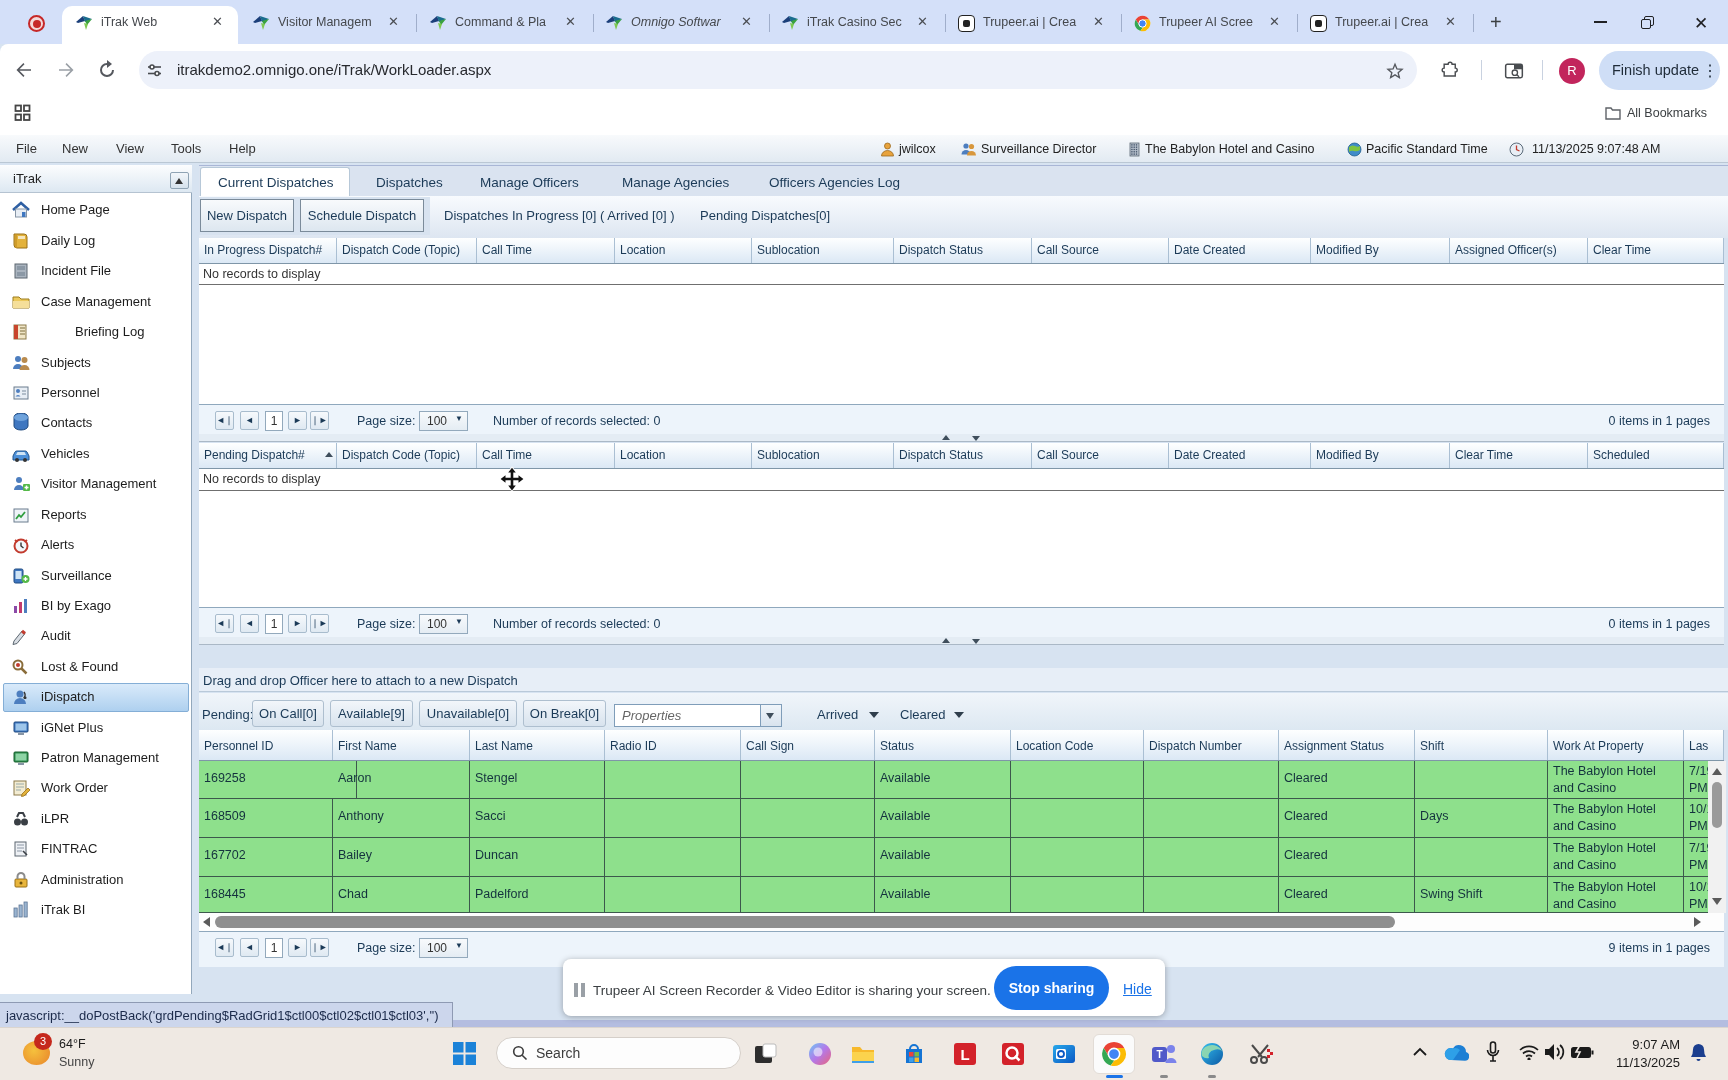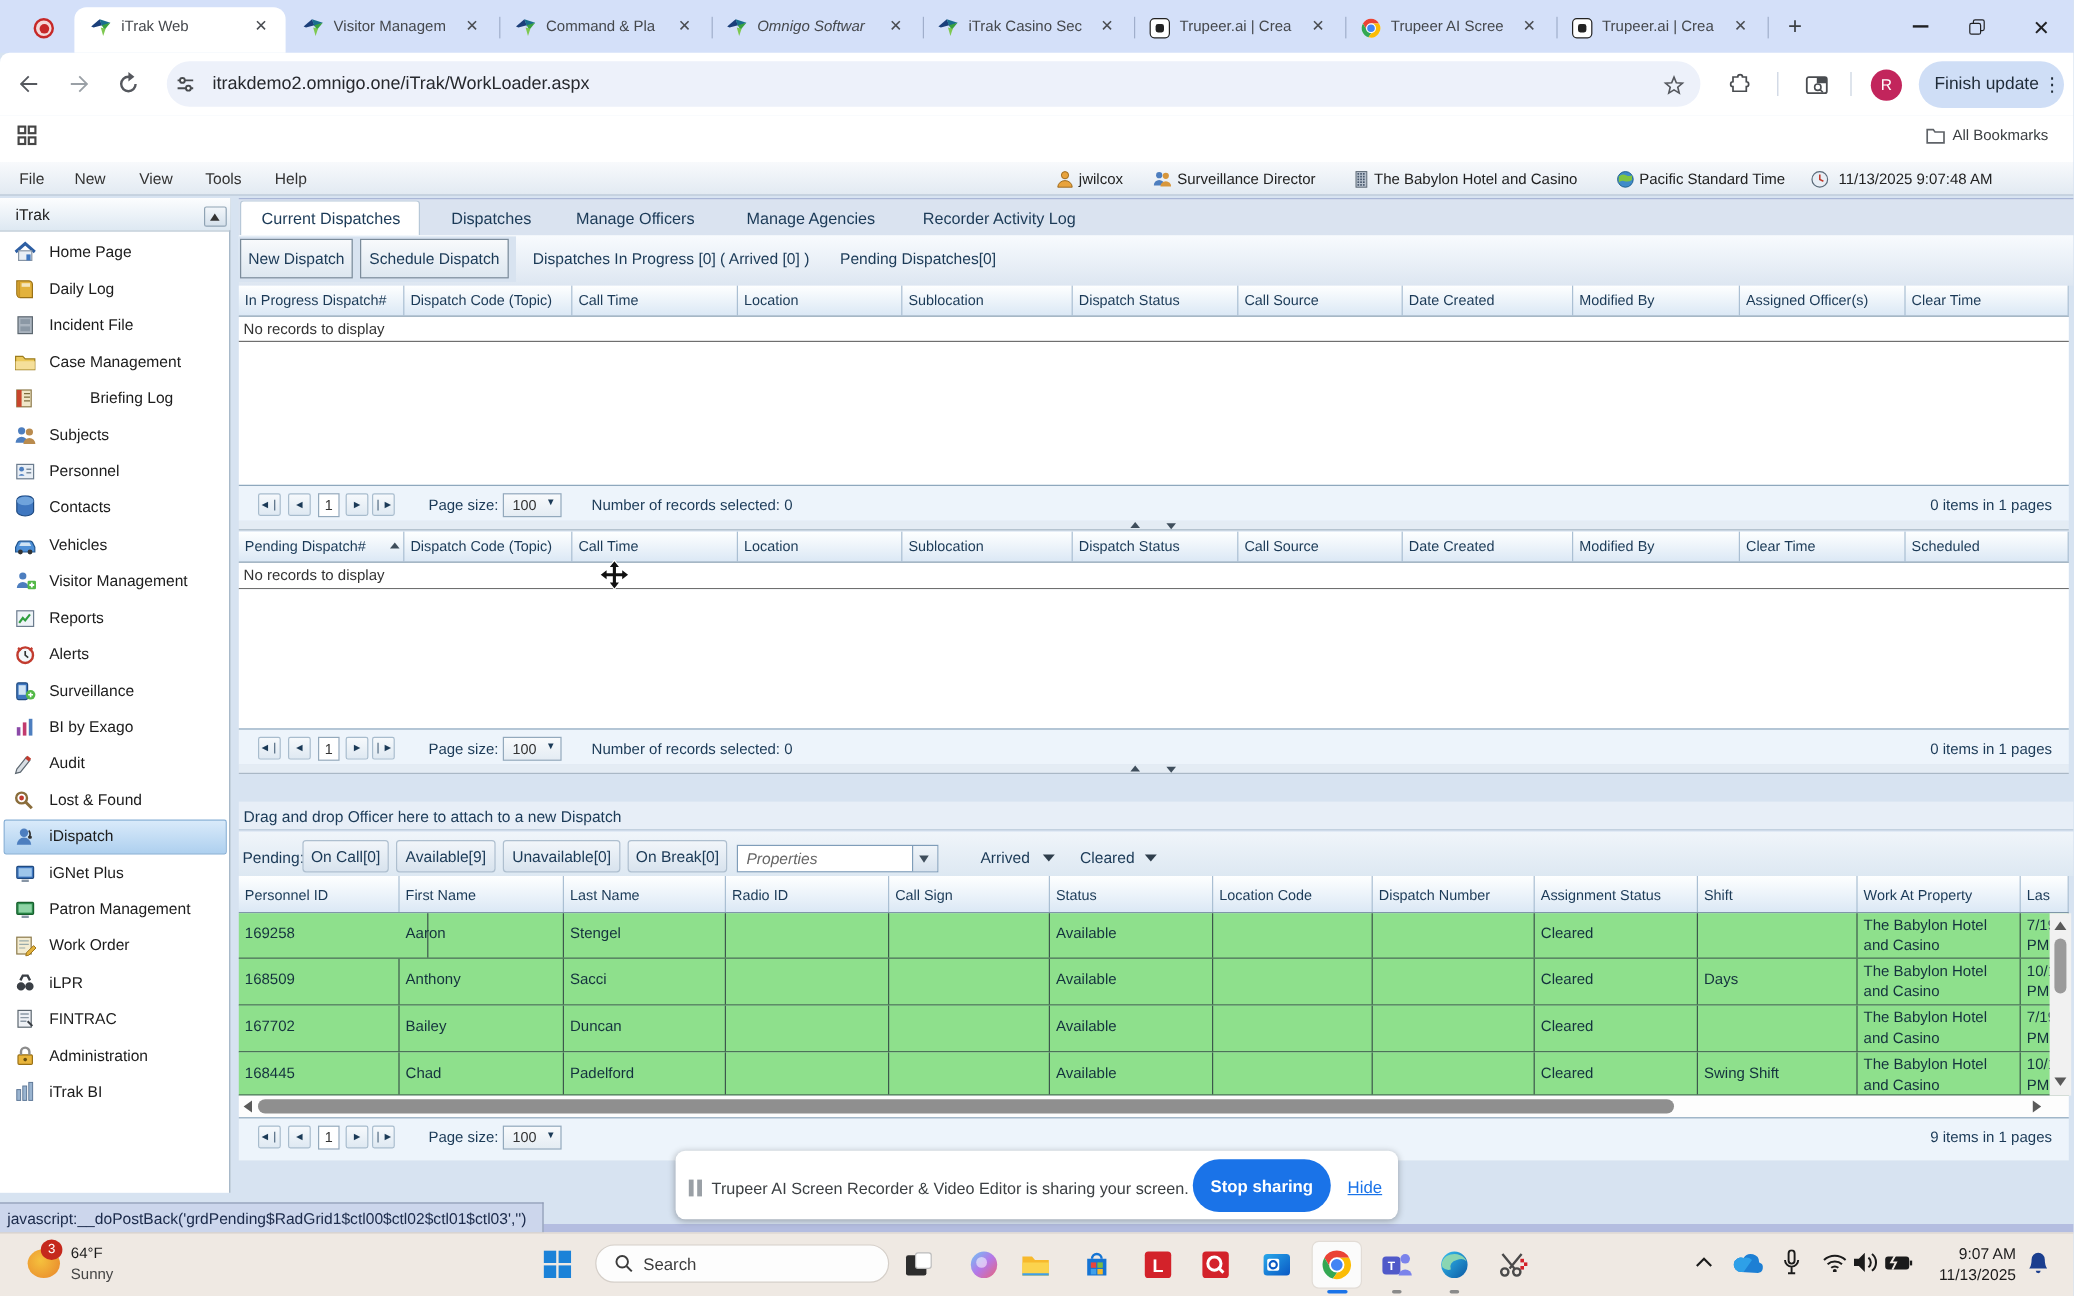--- a/index.html
+++ b/index.html
@@ -373,21 +373,21 @@
       <rect x="9" y="5" width="3.2" height="12" fill="#9ab4d0" stroke="#5c7696" stroke-width=".8"></rect>
       <rect x="14" y="2" width="3.2" height="15" fill="#9ab4d0" stroke="#5c7696" stroke-width=".8"></rect>
     </svg></div>
 <div class="abs sbitem" style="top:902px;">iTrak BI</div>
 <div class="abs tabsrow"></div>
 <div class="abs appactive"></div>
 <div class="abs apptab" style="left:218px;top:175px;">Current Dispatches</div>
 <div class="abs apptab" style="left:376px;top:175px;">Dispatches</div>
 <div class="abs apptab" style="left:480px;top:175px;">Manage Officers</div>
 <div class="abs apptab" style="left:622px;top:175px;">Manage Agencies</div>
-<div class="abs apptab" style="left:769px;top:175px;">Recorder Activity Log</div>
+<div class="abs apptab" style="left:769px;top:175px;">Officers Agencies Log</div>
 <div class="abs" style="left:199px;top:196px;width:1529px;height:42px;background:linear-gradient(#f8fbfe,#dde6f1);"></div>
 <div class="abs" style="left:199px;top:197px;width:231px;height:38px;background:#d8e3f0;"></div>
 <div class="abs btn" style="left:200px;top:199px;width:94px;height:33px;line-height:31px;">New Dispatch</div>
 <div class="abs btn" style="left:300px;top:199px;width:124px;height:33px;line-height:31px;">Schedule Dispatch</div>
 <div class="abs ptext" style="left:444px;top:208px;font-size:13px;">Dispatches In Progress [0] ( Arrived [0] )</div>
 <div class="abs ptext" style="left:700px;top:208px;font-size:13px;">Pending Dispatches[0]</div>
 <div class="abs hrow" style="left:199px;top:238px;width:1525px;height:26px;">
     <div class="abs hcell" style="left:0px;width:138px;padding-top:5px;">In Progress Dispatch#</div>
     <div class="abs hcell" style="left:138px;width:140px;padding-top:5px;">Dispatch Code (Topic)</div>
     <div class="abs hcell" style="left:278px;width:138px;padding-top:5px;">Call Time</div>

